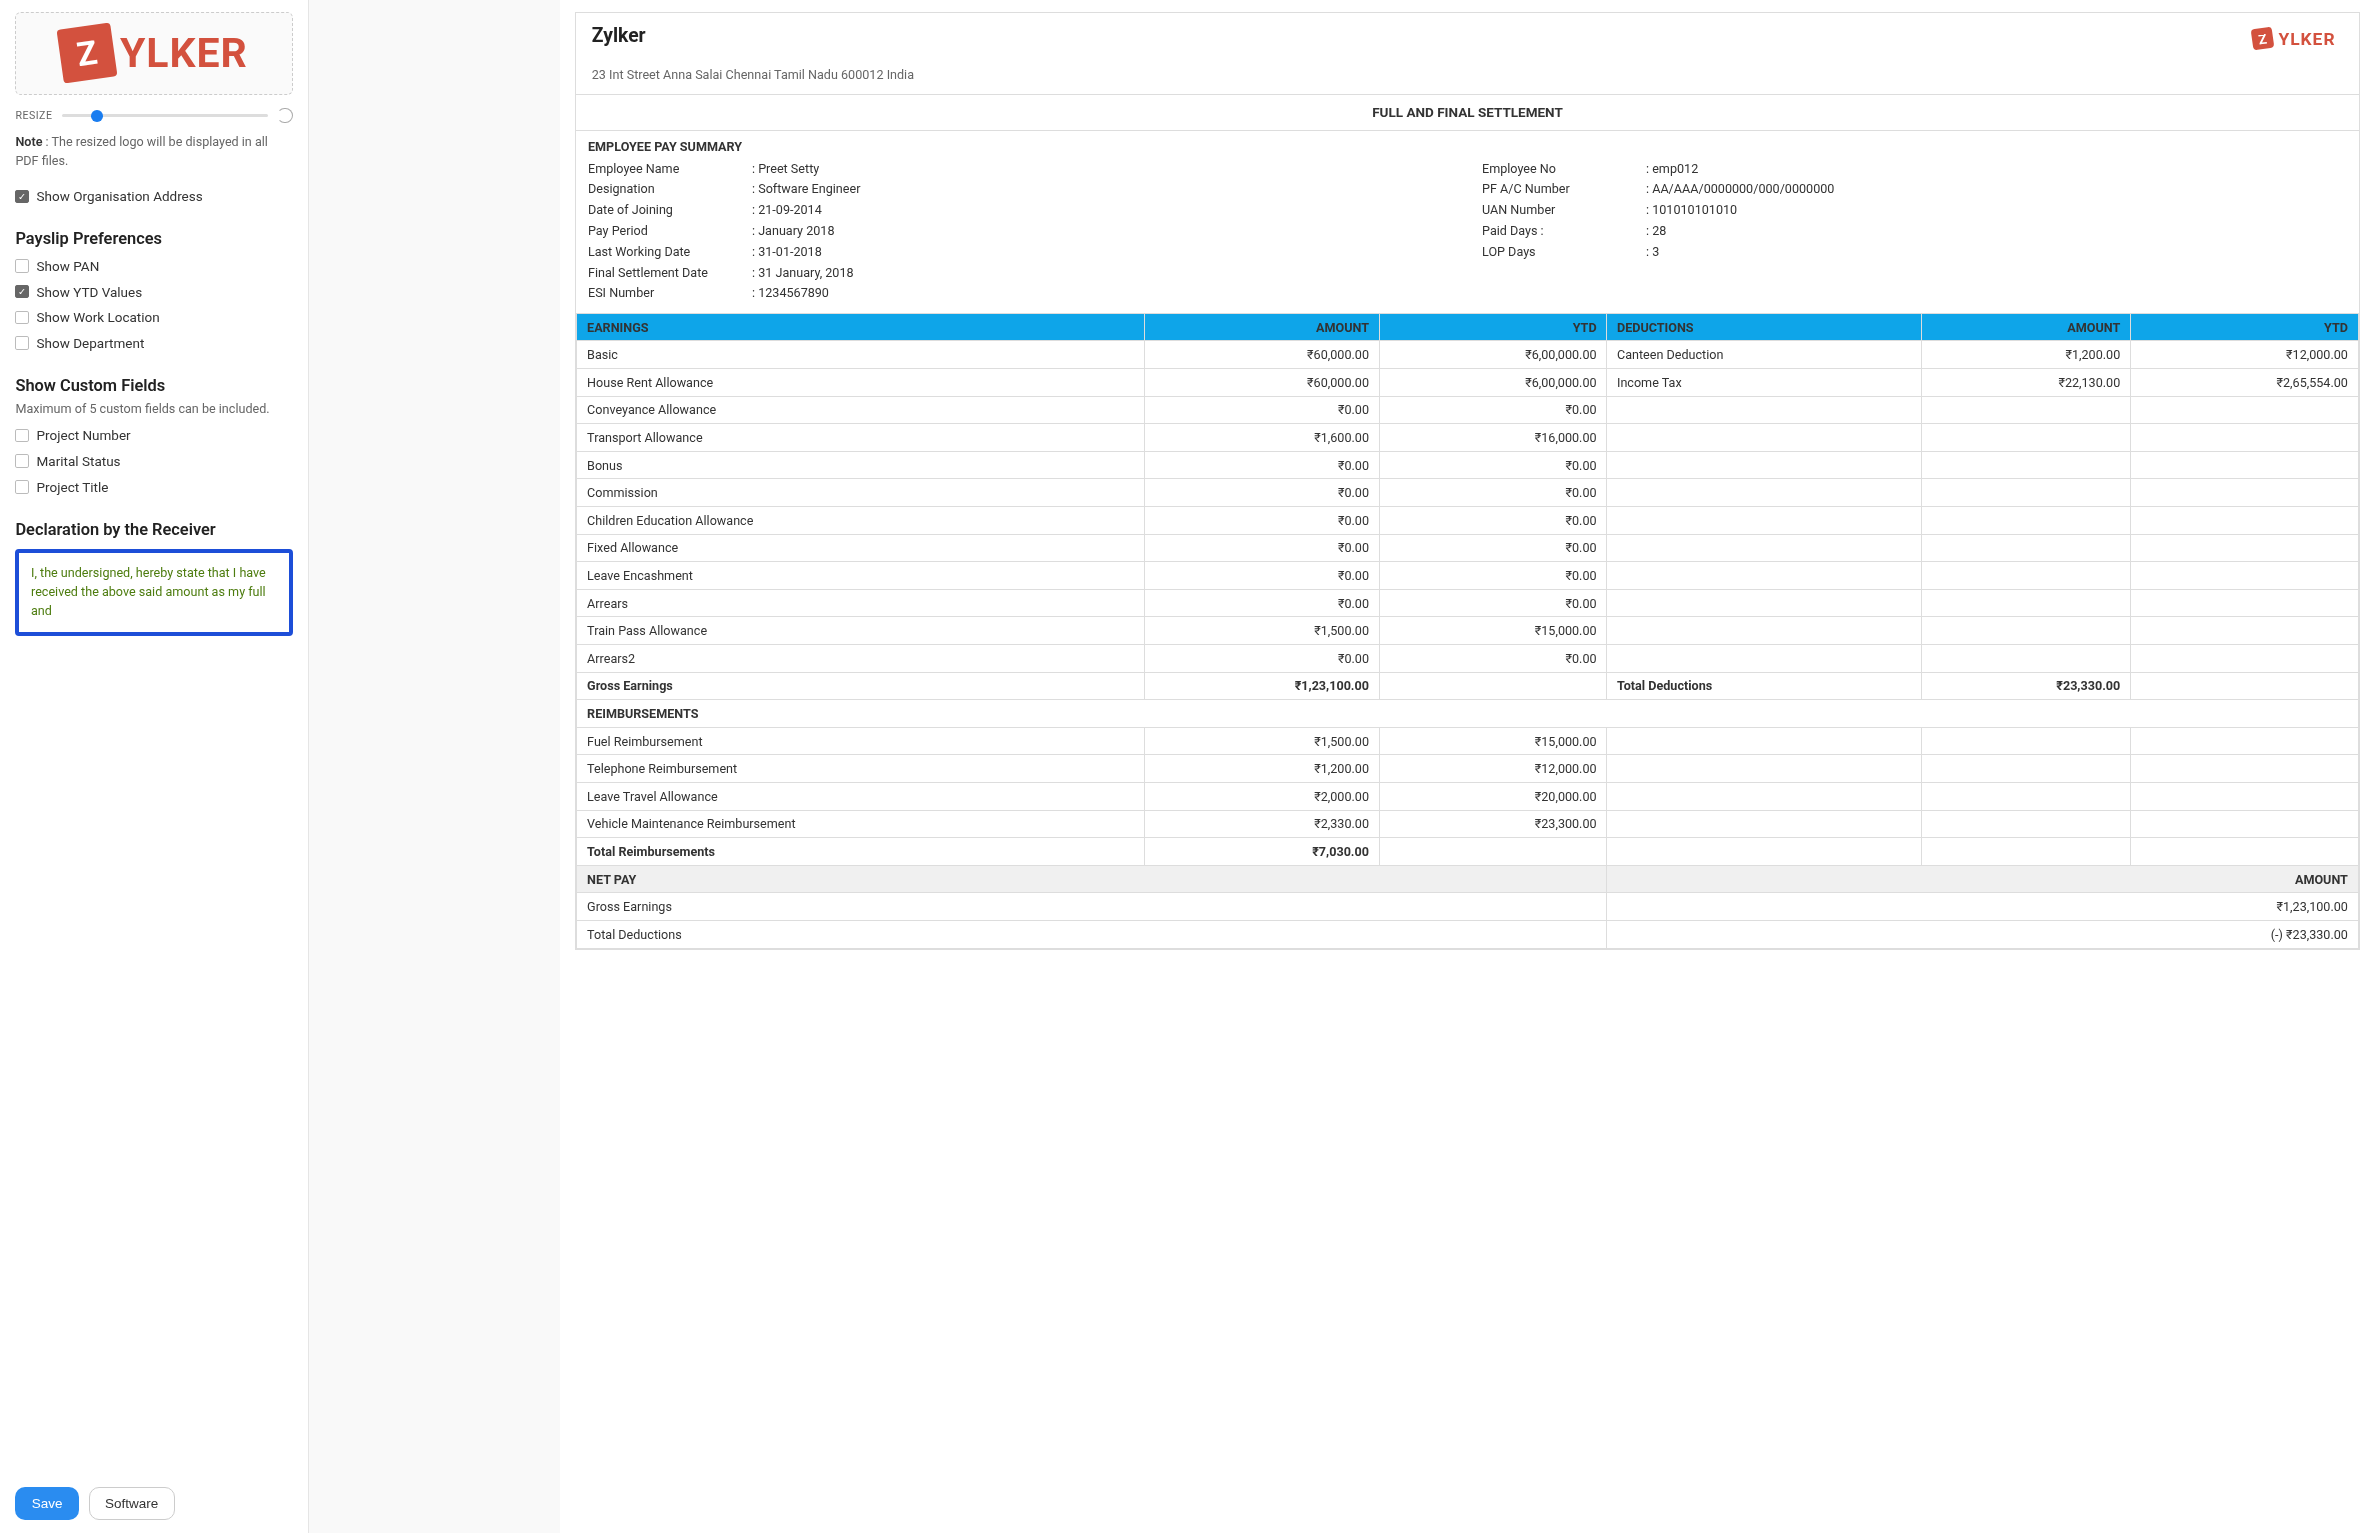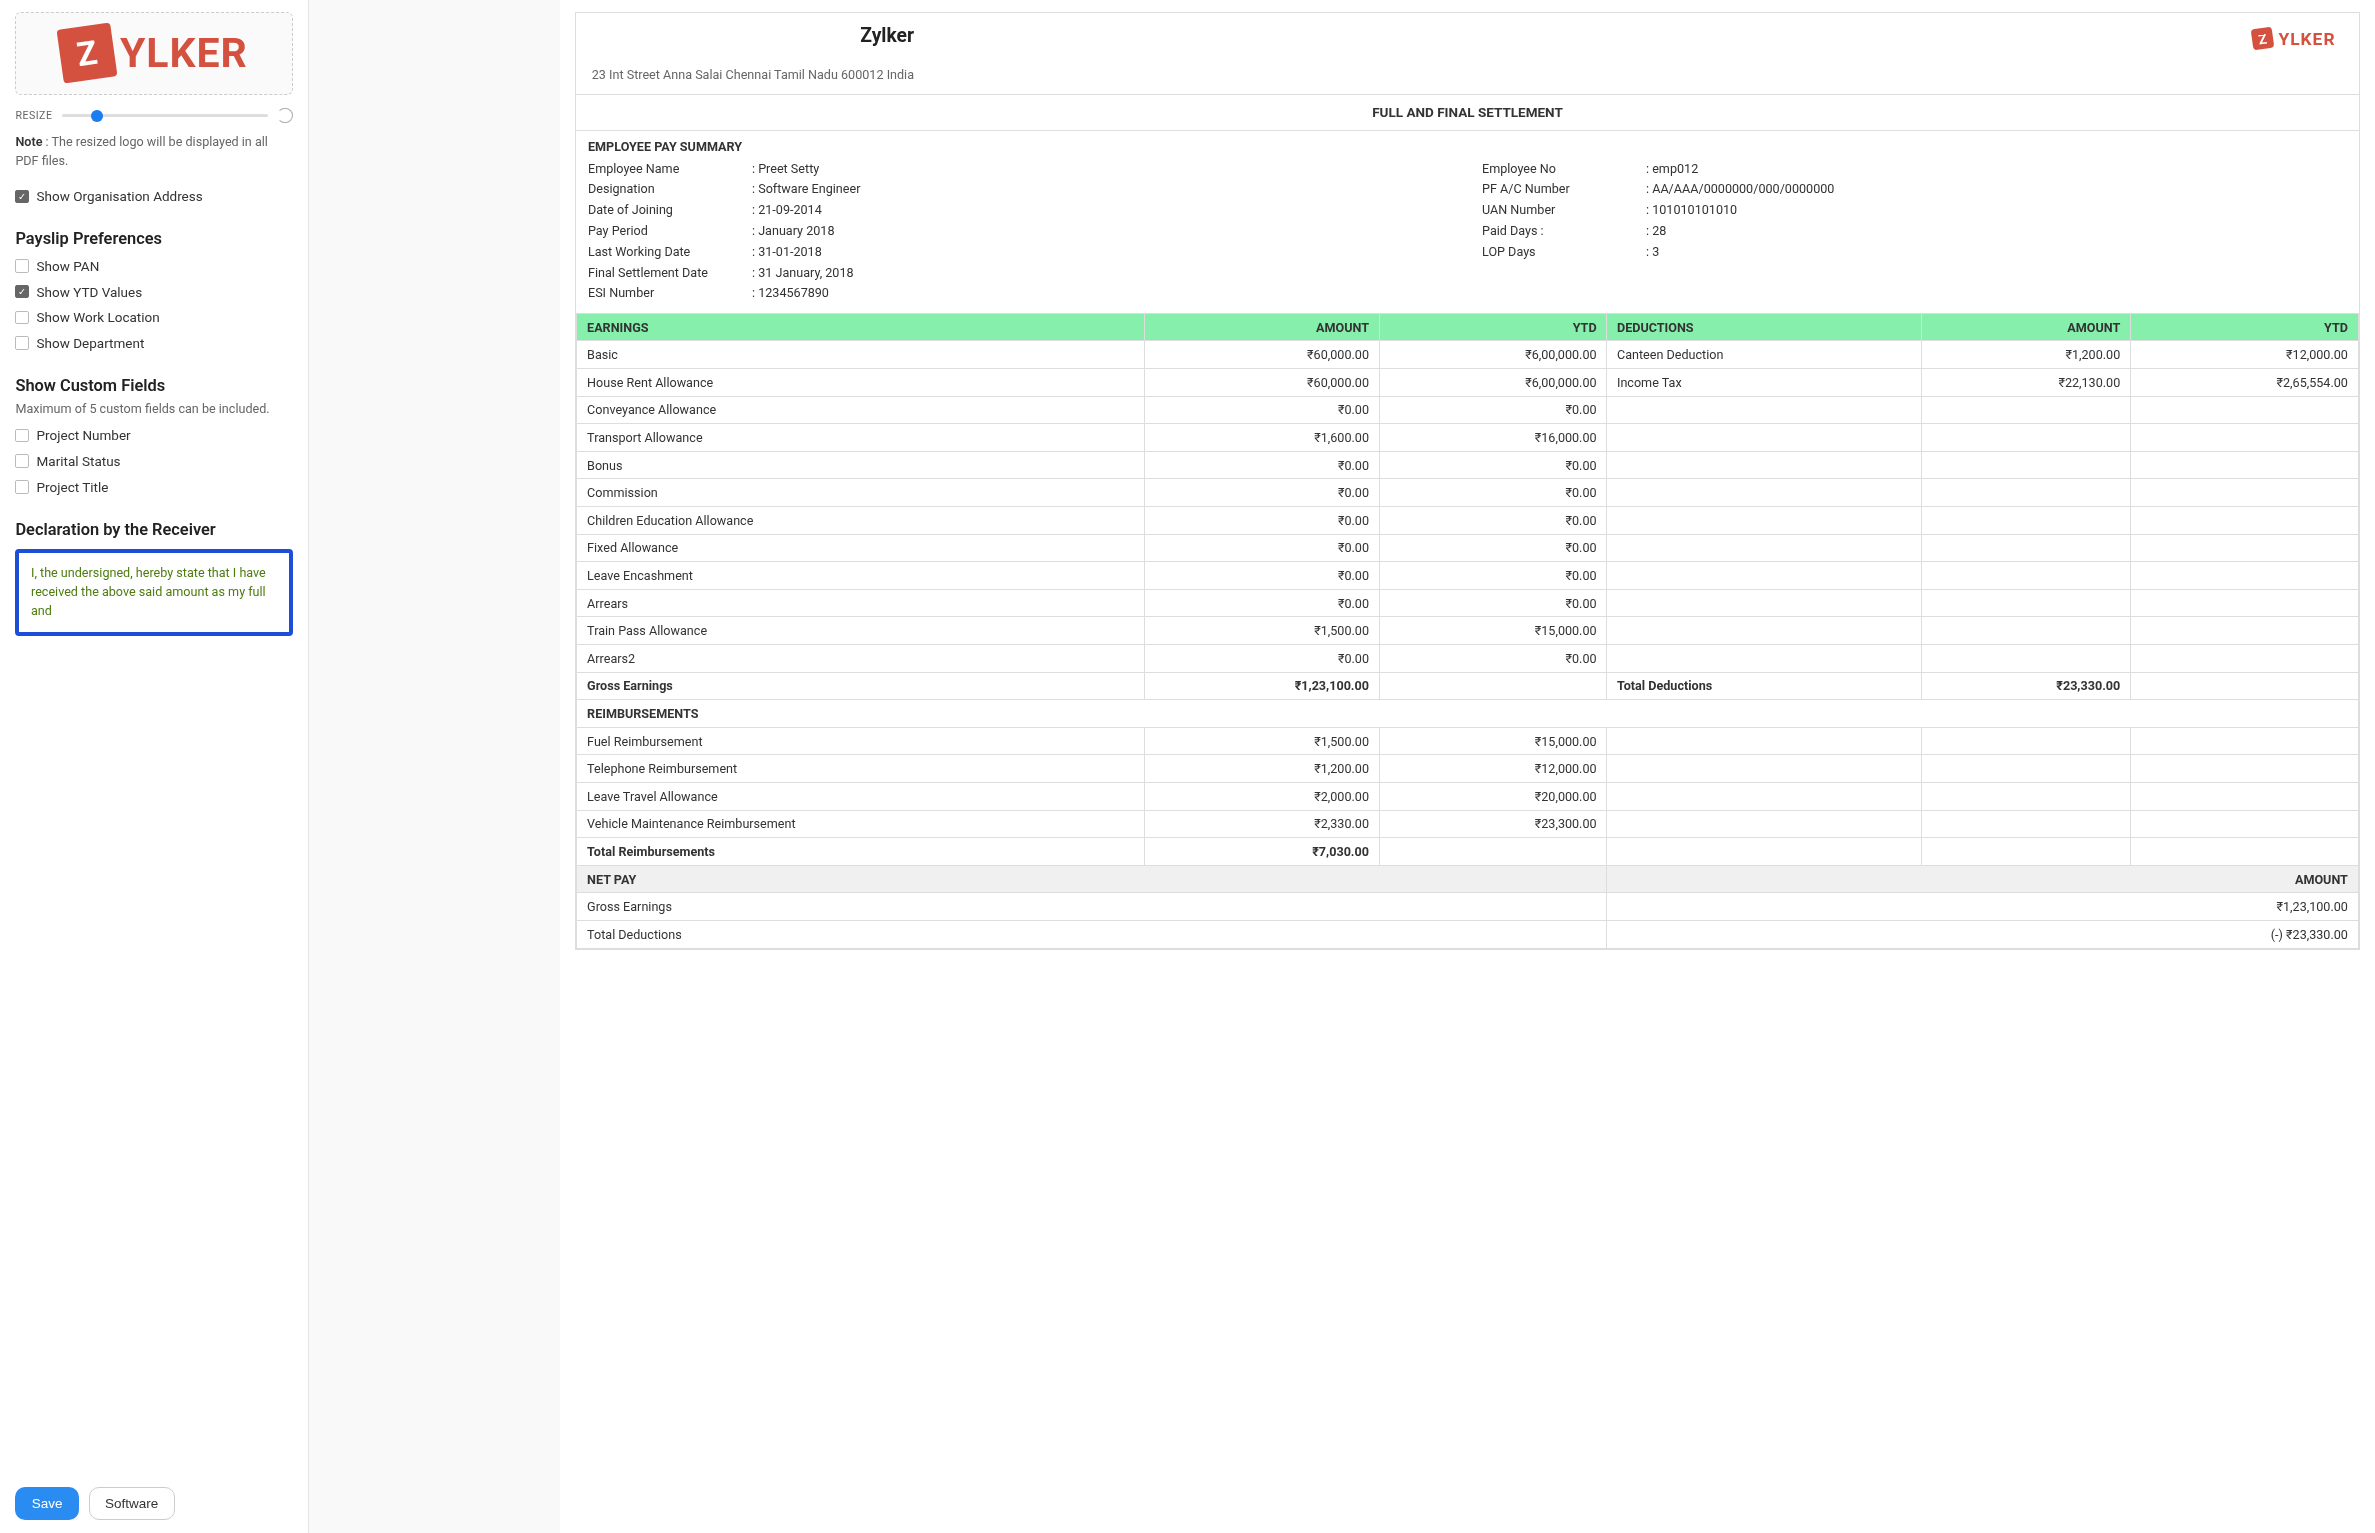--- a/index.html
+++ b/index.html
@@ -27,35 +27,35 @@
     .button-bar { padding: 13.5px 0; display: flex; gap: 9.7px; }
     .btn { padding: 7.7px 15.4px; border-radius: 10px; font-size: 13.5px; cursor: pointer; border: 1px solid transparent; }
     .btn-primary { background: #2a8cf0; color: #fff; }
     .btn-secondary { background: #fff; color: #333; border-color: #ccc; }
 
     .gap { width: 251px; background: #f9f9f9; }
 
     .preview { flex: 1; padding: 11.6px 15.4px; }
     .doc { border: 1px solid #ddd; }
     .doc-header { display: flex; justify-content: space-between; align-items: flex-start; padding: 11.6px 15.4px; border-bottom: 1px solid #ddd; }
-    .company-name { font-size: 19.3px; font-weight: 700; color: #222; text-align: right; }
+    .company-name { font-size: 19.3px; font-weight: 700; color: #222; }
     .company-addr { font-size: 12.6px; color: #666; margin-top: 20px; }
     .mini-logo { padding: 3.9px 7.7px; }
     .mini-logo .logo-badge { width: 21px; height: 21px; font-size: 13.5px; }
     .mini-logo .logo-text { font-size: 17.4px; }
     .doc-title { text-align: center; font-weight: 700; padding: 9.7px; border-bottom: 1px solid #ddd; }
     .summary-head { font-weight: 700; font-size: 12.6px; padding: 7.7px 11.6px 3.9px; }
     .summary-grid { display: grid; grid-template-columns: 1fr 1fr; padding: 0 11.6px 9.7px; column-gap: 29px; }
     .kv { display: flex; padding: 2.9px 0; font-size: 12.6px; }
     .kv .k { width: 164px; color: #333; }
     .kv .v::before { content: ": "; }
 
     table.earn { width: 100%; border-collapse: collapse; font-size: 12.6px; }
     table.earn th, table.earn td { border: 1px solid #ddd; padding: 5.8px 9.7px; }
-    table.earn th { text-align: left; font-weight: 700; background: #86efac; }
+    table.earn th { text-align: left; font-weight: 700; background: #0ea5e9; }
     table.earn th.right, table.earn td.right { text-align: right; }
     .bold td { font-weight: 700; }
     .section-row td { font-weight: 700; }
     .net-head { background: #f0f0f0; font-weight: 700; }
     .net-head td { padding: 6.8px 9.7px; }
   </style>
 </head>
 <body>
 
 <div class="sidebar">

